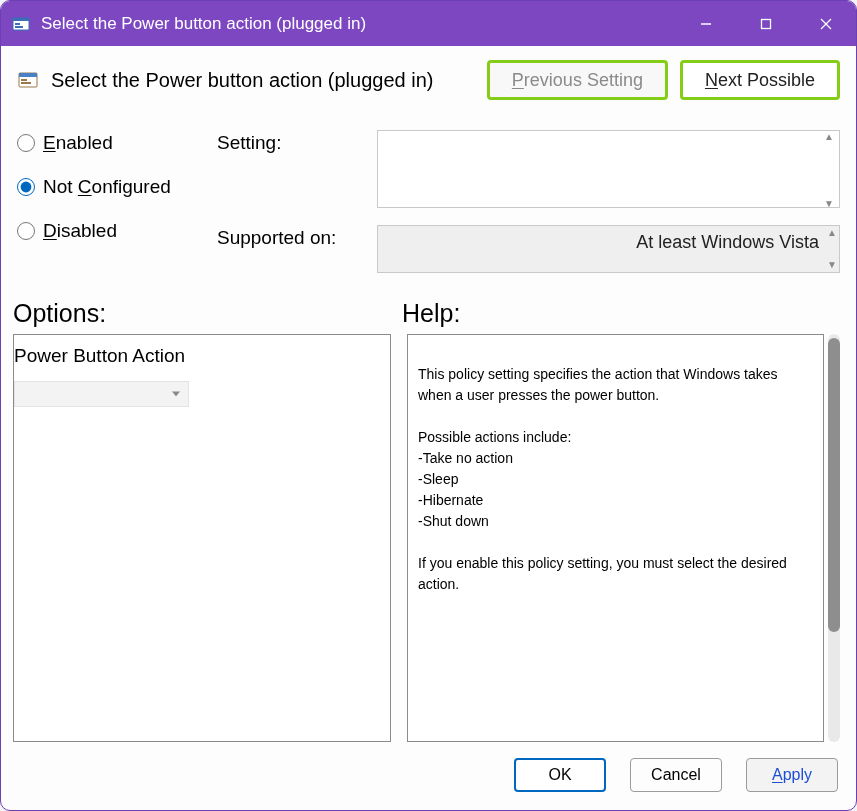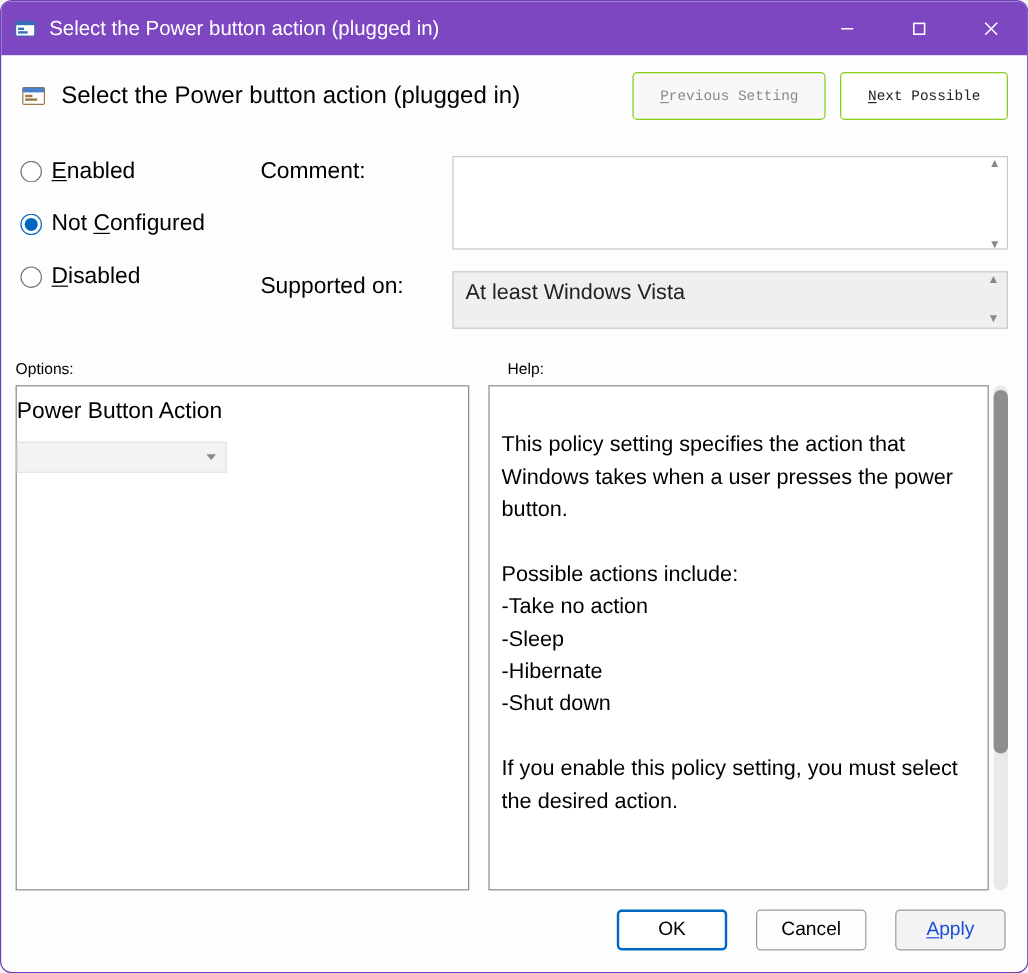--- a/index.html
+++ b/index.html
@@ -57,27 +57,27 @@
     width: 22px; height: 22px; flex:0 0 auto;
     display:inline-flex;align-items:center;justify-content:center;
   }
   .header-row .policy-title {
     font-size: 20px;
     flex: 1 1 auto;
   }
   .nav-btn {
     height: 40px;
     padding: 0 22px;
-    font-size: 12px;
-    background:#fff;
-    border:1px solid #84cc16;
+    font-size: 18px;
+    background:#fff;
+    border:3px solid #84cc16;
     border-radius:4px;
     color:#222;
     cursor:pointer;
-    font-family:Liberation Mono, monospace;
+    font-family:Liberation Sans, sans-serif;
   }
   .nav-btn.disabled {
     color:#8a8a8c;
     background:#f8f8f9;
     cursor:default;
   }
   .under { text-decoration: underline; text-underline-offset: 2px; }
   
   .mid {
     display:grid;
@@ -104,34 +104,35 @@
   }
   .supported-box {
     width:100%;
     min-height:48px;
     border:1px solid #c9c9c9;
     background:#efefef;
     position:relative;
     font-size:18px;
     padding:6px 20px 6px 10px;
     color:#222;
+    text-align:right;
   }
   .spinner-arrows {
     position:absolute; right:2px; top:2px; bottom:2px; width:14px;
     display:flex; flex-direction:column; justify-content:space-between;
     color:#888; font-size:10px; line-height:1;
   }
   .spinner-arrows span{cursor:pointer;}
   
   .panel-headers {
     display:grid;
     grid-template-columns: 378px 1fr;
     padding: 22px 16px 6px 12px;
-    font-size:13px;
-    gap: 32px;
+    font-size:25px;
+    gap: 11px;
   }
   
   .panels {
     display:grid;
     grid-template-columns: 378px 1fr;
     gap:16px;
     padding: 0 16px 0 12px;
     flex:1 1 auto;
     min-height:0;
   }
@@ -154,21 +155,21 @@
     position:absolute; right:8px; top:50%; transform:translateY(-50%);
     border-left:4px solid transparent;
     border-right:4px solid transparent;
     border-top:5px solid #8a8a8a;
   }
   .help-wrap { position:relative; display:flex; }
   .help-panel {
     border:1px solid #8b8b8b;
     background:#fff;
     padding:8px 14px 8px 10px;
-    font-size:18px;
+    font-size:14px;
     line-height:1.5;
     overflow:hidden;
     flex:1;
     white-space:pre-line;
   }
   .help-scroll {
     width:12px;
     background:#e9e9e9;
     margin-left:4px;
     position:relative;
@@ -263,21 +264,21 @@
       <label class="radio-item">
         <input type="radio" name="state" checked="" style="">
         <span><span>Not </span><span class="under">C</span><span>onfigured</span></span>
       </label>
       <label class="radio-item">
         <input type="radio" name="state" style="">
         <span><span class="under">D</span><span>isabled</span></span>
       </label>
     </div>
 
-    <div class="lbl-col">Comment:</div>
+    <div class="lbl-col">Setting:</div>
 
     <div style="position:relative;">
       <textarea class="comment-box" style=""></textarea>
       <div class="spinner-arrows">
           <span>▲</span>
           <span>▼</span>
         </div>
     </div>
 
     <div class="lbl-col">Supported on:</div>

